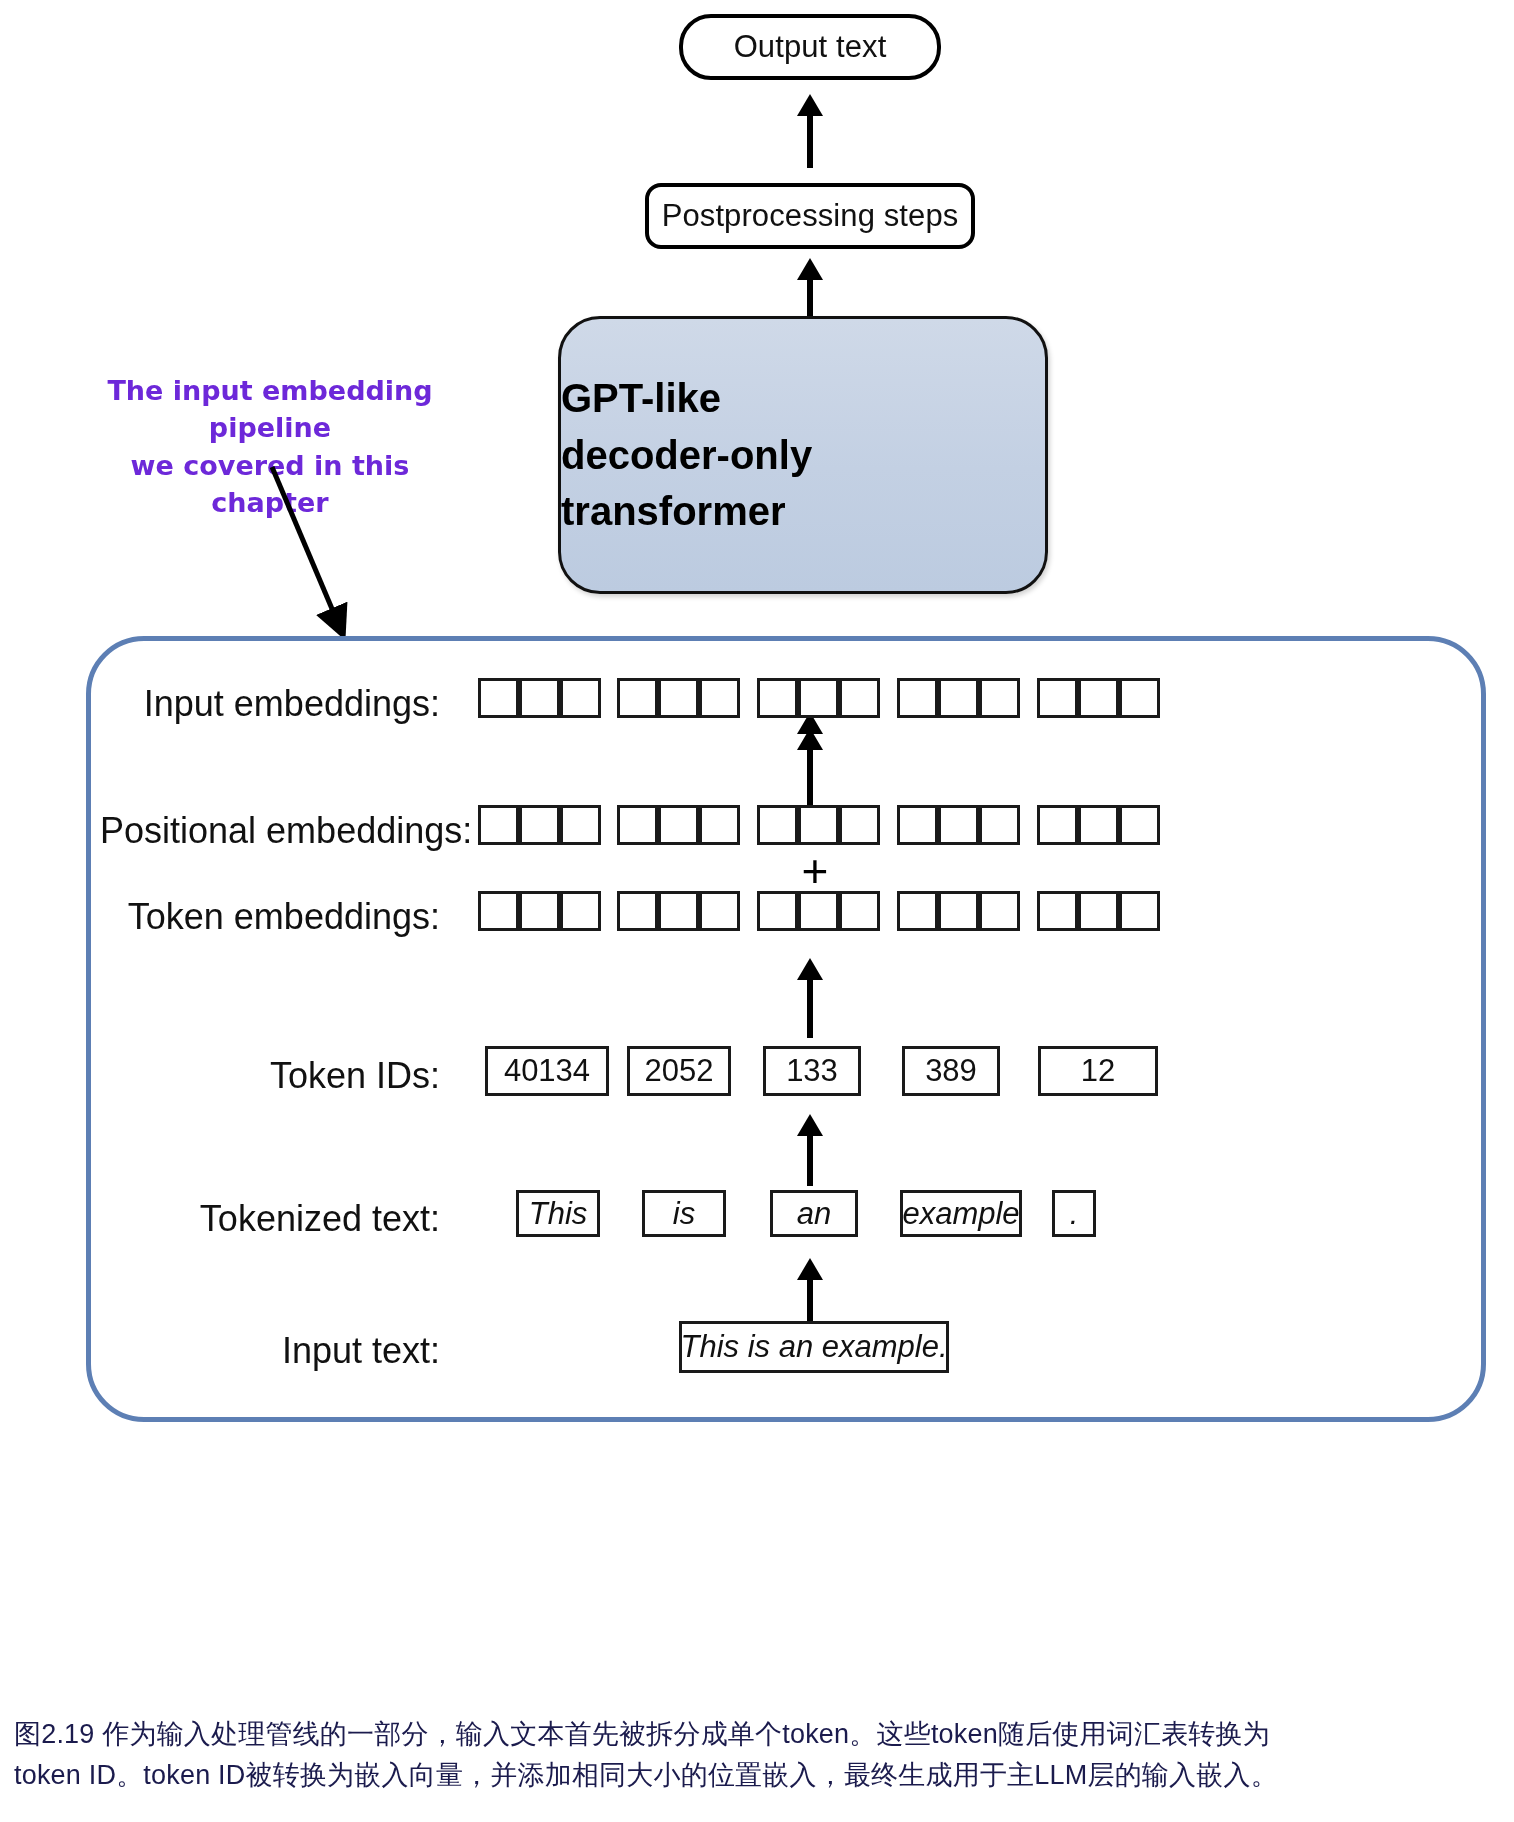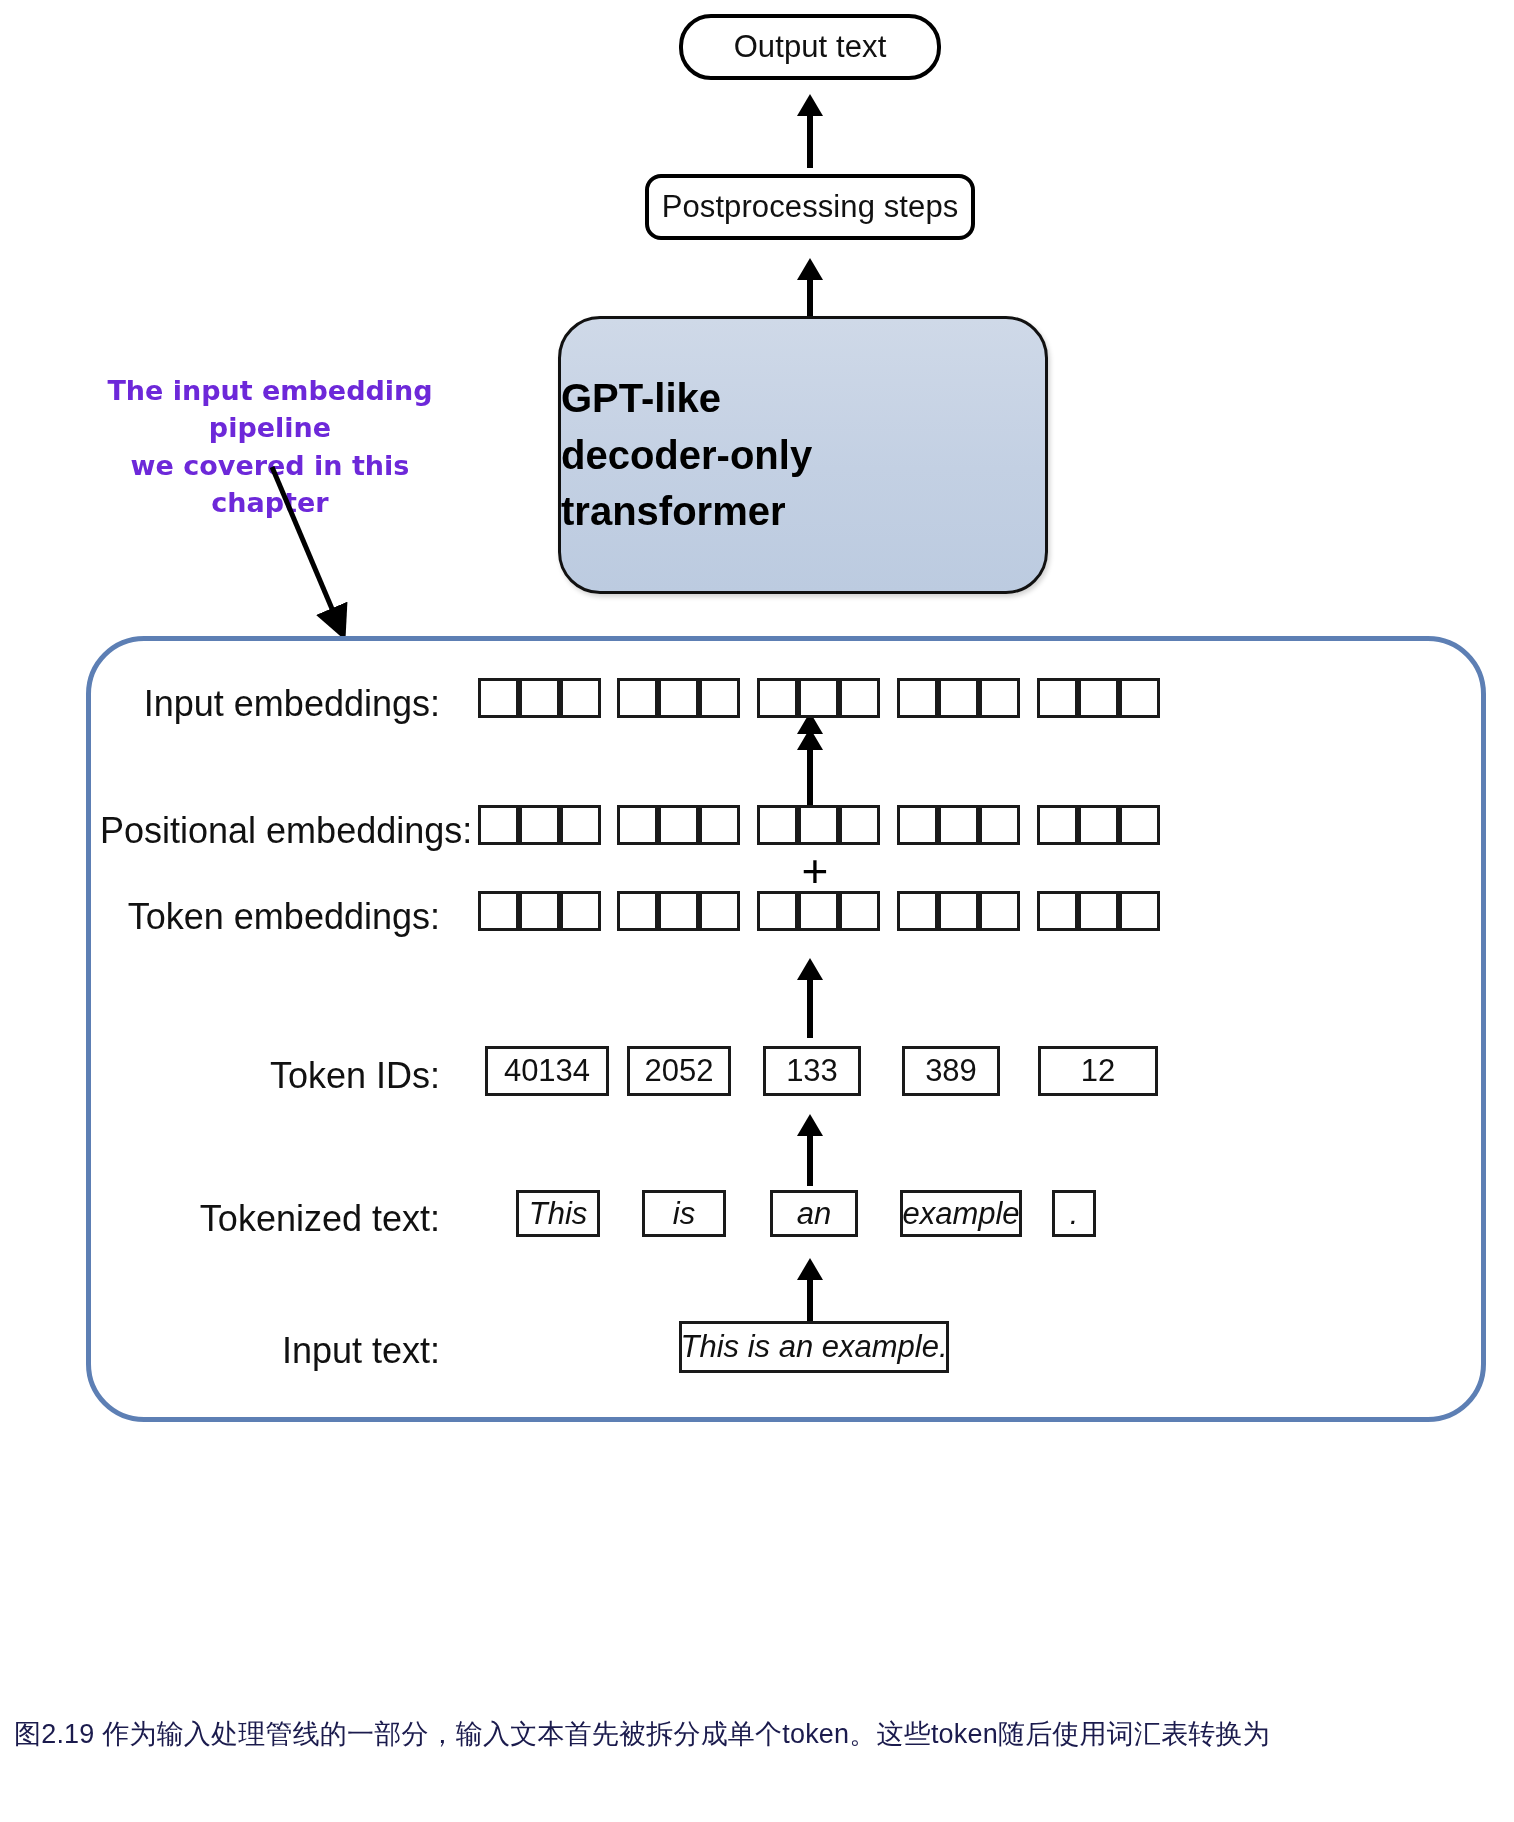--- a/index.html
+++ b/index.html
@@ -149,21 +149,21 @@
 
   <div class="abs flowbox" style="left:679px; top:14px; width:262px; height:66px;border-radius:32px;">
     <span>Output text</span>
   </div>
 
   <div class="arrow-v" style="left:810px; top:94px; height:74px;">
     <div class="head"></div>
     <div class="shaft" style="top:18px; bottom:0;"></div>
   </div>
 
-  <div class="abs flowbox" style="left:645px; top:174px; width:330px; height:66px;">
+  <div class="abs flowbox" style="left:645px; top:183px; width:330px; height:66px;">
     <span>Postprocessing steps</span>
   </div>
 
   <div class="arrow-v" style="left:810px; top:258px; height:62px;">
     <div class="head"></div>
     <div class="shaft" style="top:18px; bottom:0;"></div>
   </div>
 
   <div class="abs gptbox" style="left:558px; top:316px; width:490px; height:278px;">
     <div>GPT-like</div>
@@ -335,15 +335,16 @@
   </div>
 
   <div class="abs valbox ital" style="left:679px; top:1321px; width:270px; height:52px;">
     <span>This is an example.</span>
   </div>
 
   <div class="abs rowlabel" style="left:100px; top:1330px; width:340px;">Input text:</div>
 
   <div class="caption" style="left:14px; top:1714px; width:1490px;">
     <div>图2.19 作为输入处理管线的一部分，输入文本首先被拆分成单个token。这些token随后使用词汇表转换为</div>
+    <div>token ID。token ID被转换为嵌入向量，并添加相同大小的位置嵌入，最终生成用于主LLM层的输入嵌入。</div>
   </div>
 
 </div>
 
 </body></html>

